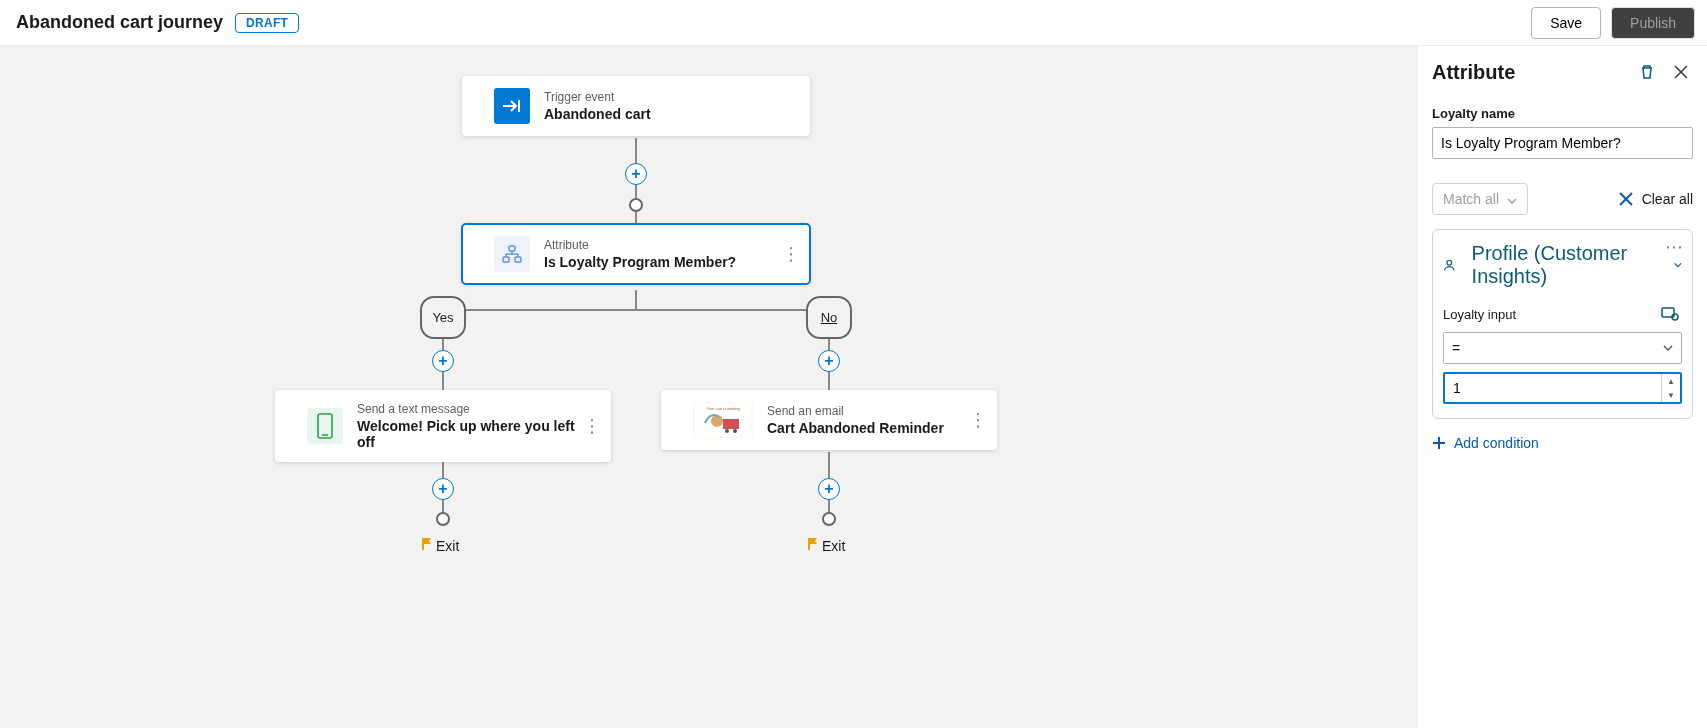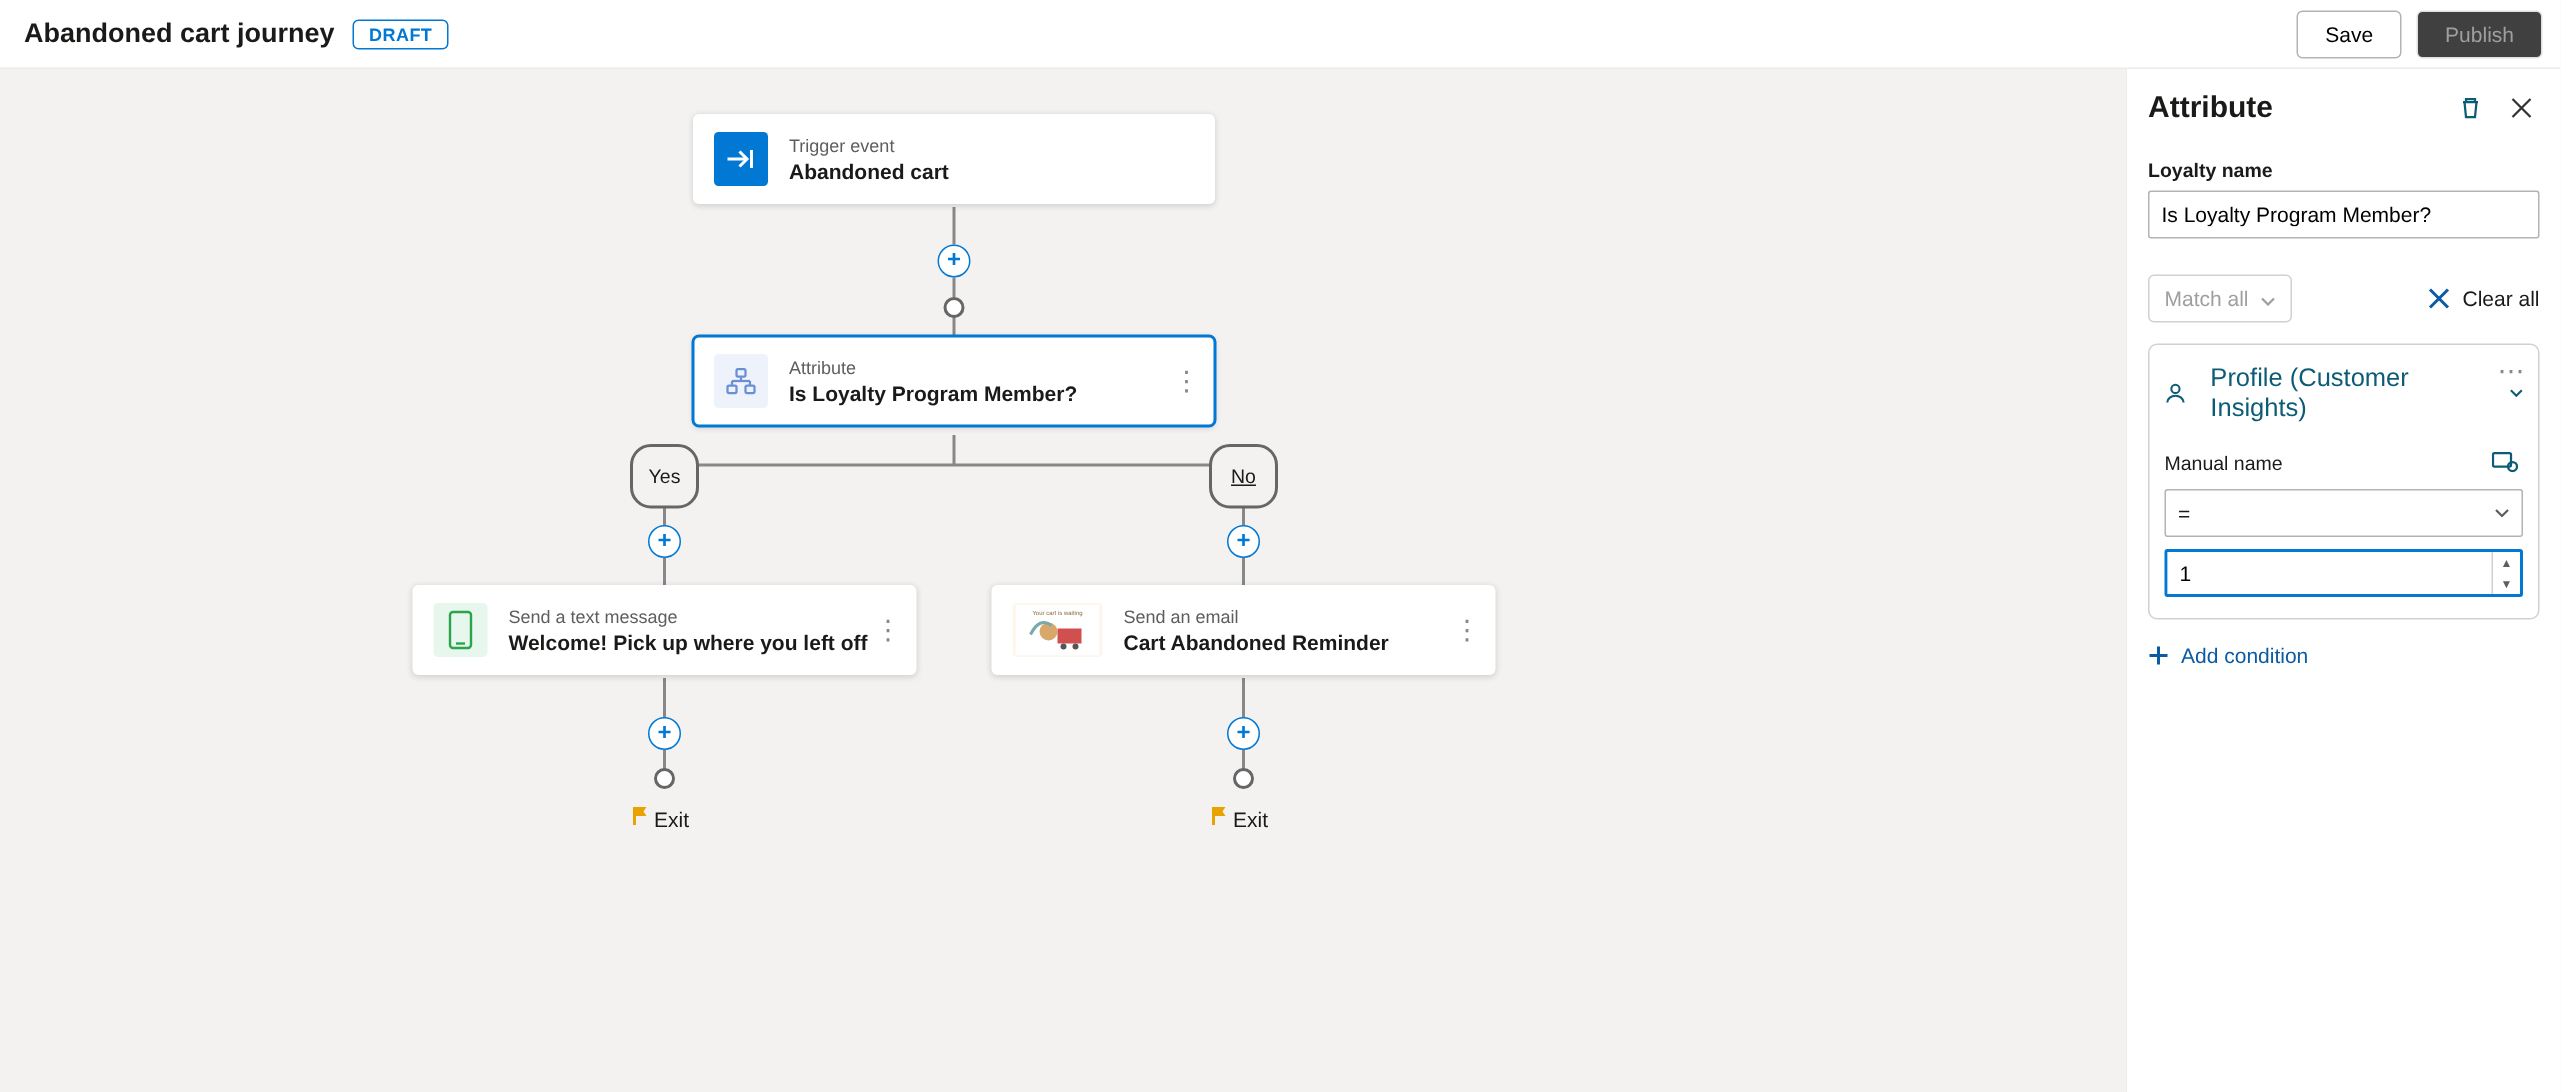--- a/index.html
+++ b/index.html
@@ -35,34 +35,34 @@
   .sp-head{display:flex;align-items:center;gap:10px;margin-bottom:22px;}
   .sp-title{font-weight:700;font-size:20px;flex:1;}
   .iconbtn{width:24px;height:24px;display:flex;align-items:center;justify-content:center;cursor:pointer;color:#605e5c;}
   .label{font-size:13px;font-weight:600;margin-bottom:6px;}
   .input{width:100%;height:32px;border:1px solid var(--border-dark);border-radius:2px;padding:0 8px;font-size:14px;}
   .row{display:flex;align-items:center;margin-top:24px;}
   .pill{height:32px;border:1px solid var(--border);border-radius:4px;background:#fff;padding:0 10px;display:flex;align-items:center;color:#a19f9d;font-size:14px;}
   .chev{margin-left:8px;}
   .clearall{margin-left:auto;color:var(--text);font-size:14px;cursor:pointer;display:flex;align-items:center;gap:9px;}
   .card{border:1px solid var(--border);border-radius:6px;padding:12px 10px 14px 10px;margin-top:14px;position:relative;}
-  .card-head{display:flex;align-items:center;gap:16px;color:var(--teal);font-size:17px;margin-bottom:14px;}
+  .card-head{display:flex;align-items:center;gap:16px;color:var(--teal);font-size:20px;margin-bottom:14px;}
   .card-dots{position:absolute;right:8px;top:6px;color:#8a8886;font-size:18px;letter-spacing:1px;cursor:pointer;}
   .subrow{display:flex;align-items:center;justify-content:space-between;margin-bottom:6px;}
   .sublabel{font-size:13px;}
   .select{width:100%;height:32px;border:1px solid var(--border-dark);border-radius:2px;padding:0 8px;display:flex;align-items:center;justify-content:space-between;background:#fff;cursor:pointer;margin-bottom:8px;}
   .numwrap{display:flex;height:32px;border:2px solid var(--blue);border-radius:2px;overflow:hidden;}
   .numwrap input{flex:1;border:none;outline:none;padding:0 8px;font-size:14px;}
   .spin{display:flex;flex-direction:column;border-left:1px solid var(--border);}
   .spin div{width:18px;flex:1;display:flex;align-items:center;justify-content:center;font-size:8px;color:#605e5c;cursor:pointer;}
   .addcond{display:flex;align-items:center;gap:8px;color:var(--blue-dark);margin-top:16px;cursor:pointer;font-size:14px;}
 
   
   .node{position:absolute;background:#fff;border-radius:4px;box-shadow:0 1px 4px rgba(0,0,0,.15);}
-  .node-content{display:flex;align-items:center;padding:12px 14px;gap:14px;}
+  .node-content{display:flex;align-items:center;padding:12px 32px;gap:14px;}
   .node-icon{width:36px;height:36px;display:flex;align-items:center;justify-content:center;border-radius:3px;flex-shrink:0;}
   .node-icon.trigger{background:var(--blue);color:#fff;}
   .node-icon.attr{background:#eef3fb;}
   .node-icon.text{background:#e8f7ed;}
   .node-icon.email{background:#fdf6ec;position:relative;}
   .node-texts{display:flex;flex-direction:column;gap:2px;min-width:0;}
   .caption{font-size:12px;color:var(--muted);}
   .nodetitle{font-size:14px;font-weight:600;}
   .node.selected{outline:2px solid var(--blue);outline-offset:-1px;}
   .node-more{position:absolute;right:10px;top:50%;transform:translateY(-50%);color:#8a8886;cursor:pointer;font-size:18px;}
@@ -273,21 +273,21 @@
             <circle cx="8" cy="5" r="3" fill="none" stroke="#0c5c76" stroke-width="1.5"></circle>
             <path d="M2 15c0-3 3-5 6-5s6 2 6 5" fill="none" stroke="#0c5c76" stroke-width="1.5"></path>
           </svg>
         <span>Profile (Customer Insights)</span>
         <svg width="10" height="6" viewBox="0 0 10 6">
             <polyline points="1,1 5,5 9,1" fill="none" stroke="#0c5c76" stroke-width="1.5"></polyline>
           </svg>
       </div>
 
       <div class="subrow">
-        <div class="sublabel">Manual name</div>
+        <div class="sublabel">Loyalty input</div>
         <div class="iconbtn" style="color:#0c5c76">
           <svg width="18" height="14" viewBox="0 0 18 14">
               <rect x="1" y="1" width="12" height="9" rx="1" fill="none" stroke="#0c5c76" stroke-width="1.5"></rect>
               <circle cx="14" cy="10" r="3" fill="none" stroke="#0c5c76" stroke-width="1.5"></circle>
             </svg>
         </div>
       </div>
 
 
       <div class="select">

